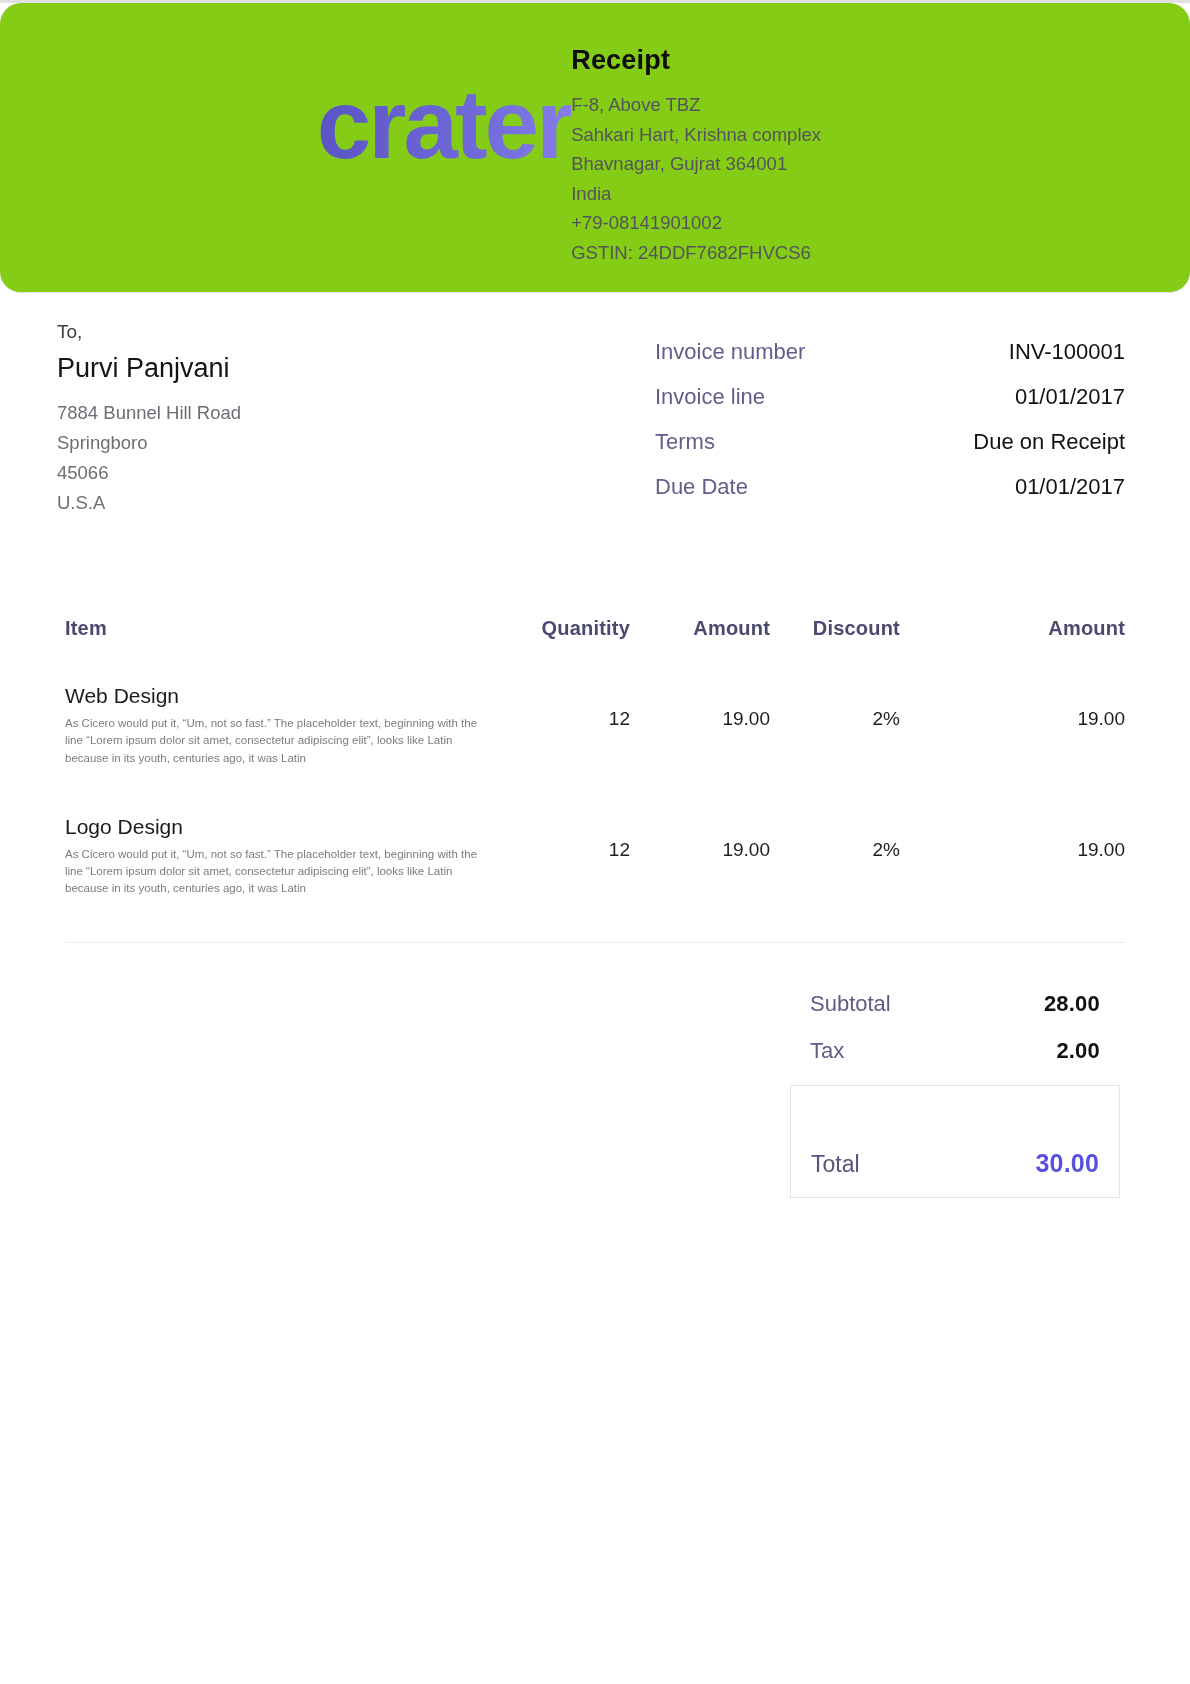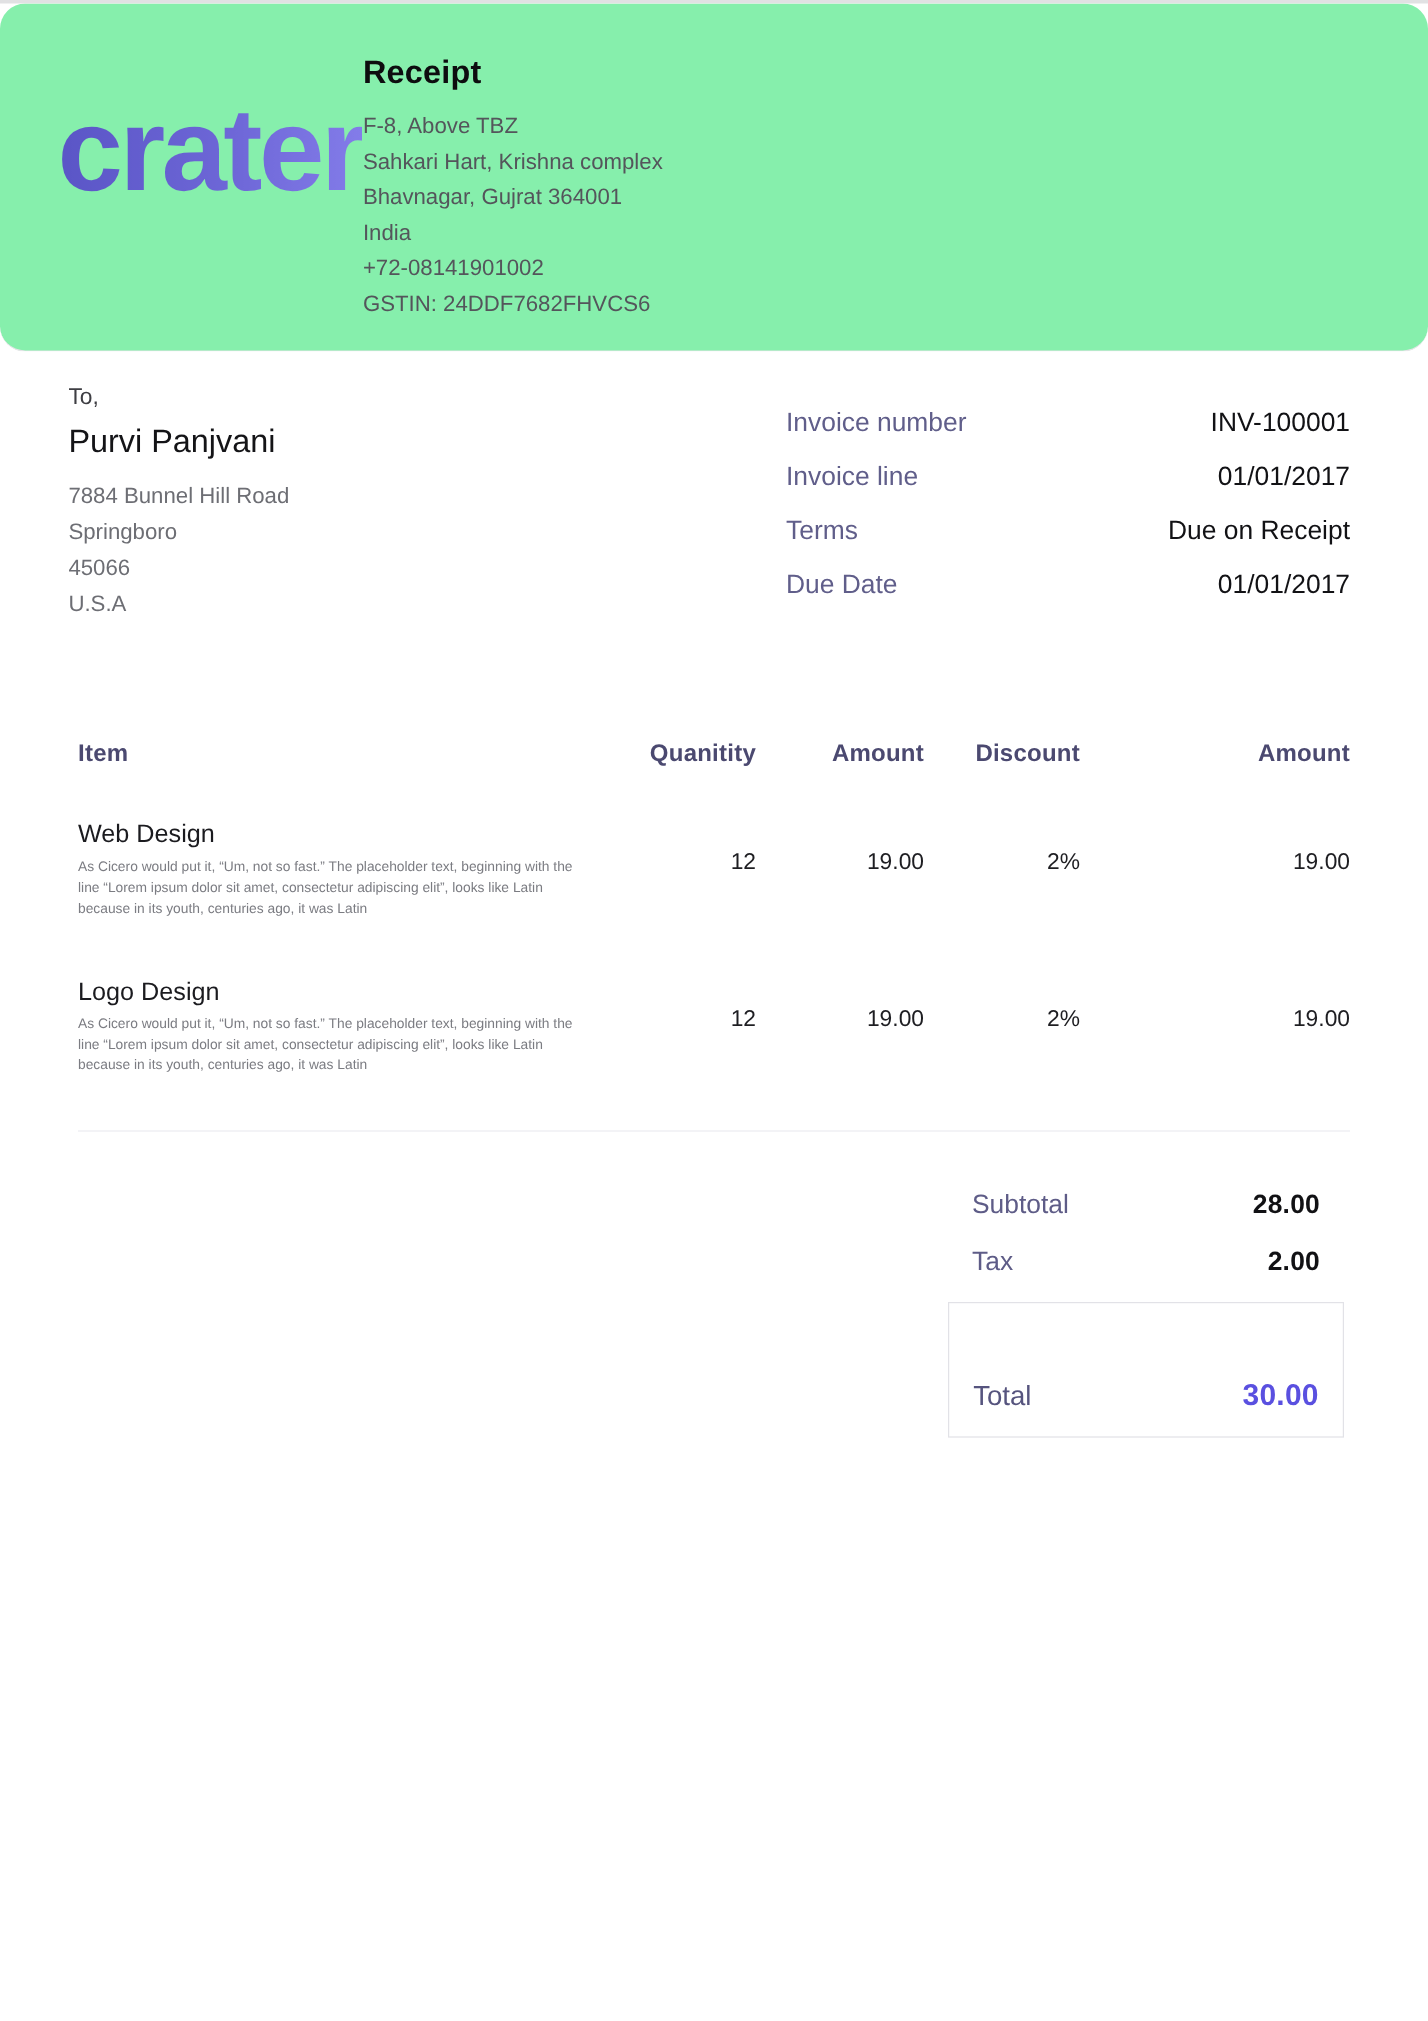--- a/index.html
+++ b/index.html
@@ -9,25 +9,25 @@
     min-height: 1684px;
     font-family: "Liberation Sans", sans-serif;
     color: #151518;
     border-top: 3px solid #e1e1e3;
   }
   .page { width: 1190px; min-height: 1681px; background: #ffffff; }
 
   
   .header {
     display: flex;
-    justify-content: flex-start;
+    justify-content: center;
     align-items: flex-start;
     padding: 40px 65px 44px 48px;
     border-bottom: 1px solid #e4e4e7;
-    background: #86efac;
+    background: #84cc16;
     height: 290px;
     border-radius: 21px;
   }
   .logo {
     font-size: 98px;
     font-weight: bold;
     letter-spacing: -3px;
     line-height: 1;
     margin-top: 32px;
     background: linear-gradient(90deg, #5a55c6 0%, #6f68d8 60%, #837ce9 100%);
@@ -123,21 +123,21 @@
 
   <div class="header">
     <div class="logo">crater</div>
     <div class="company">
       <div class="company-name">Receipt</div>
       <div class="company-address">
         <div>F-8, Above TBZ</div>
         <div>Sahkari Hart, Krishna complex</div>
         <div>Bhavnagar, Gujrat 364001</div>
         <div>India</div>
-        <div>+72-08141901002</div>
+        <div>+79-08141901002</div>
         <div>GSTIN: 24DDF7682FHVCS6</div>
       </div>
     </div>
   </div>
 
   <div class="billing">
     <div class="billto">
       <div class="billto-heading">To,</div>
       <div class="billto-name">Purvi Panjvani</div>
       <div class="billto-address">

